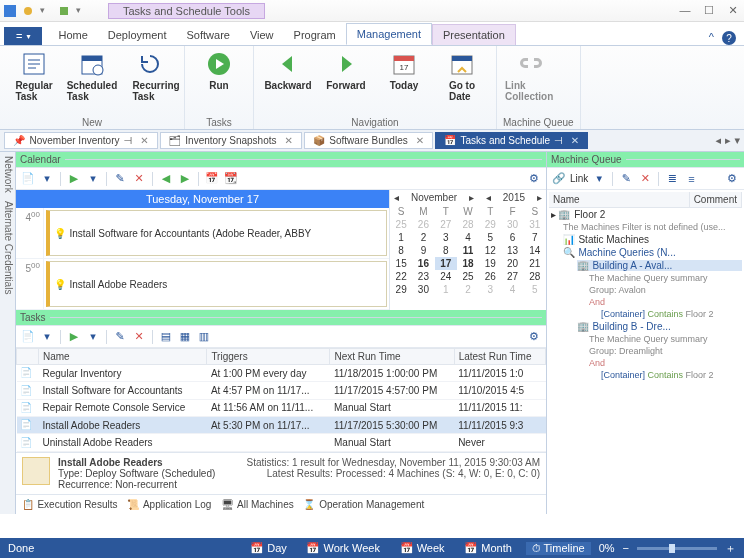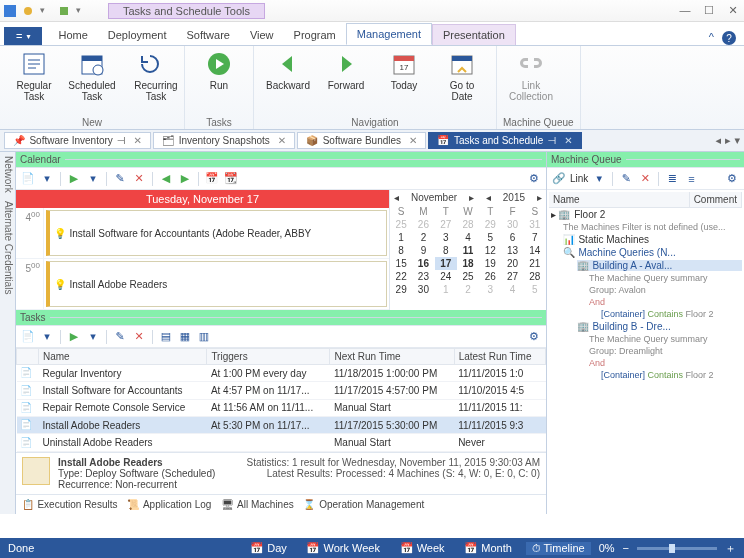--- a/index.html
+++ b/index.html
@@ -22,21 +22,21 @@
 .ribtab.context { background: #eee3f5; border: 1px solid #d6c5e6; border-bottom: none; }
 .ribtabs .right { margin-left: auto; display: flex; gap: 8px; padding-right: 8px; color: #2b579a; }
 
 
 .ribbon { height: 84px; background: linear-gradient(#fdfdfd,#f3f6fa); border-bottom: 1px solid #c3d0e2; display: flex; }
 .group { border-right: 1px solid #dfe6ef; display: flex; flex-direction: column; padding: 2px 6px 0; }
 .group .items { display: flex; gap: 2px; flex: 1; align-items: flex-start; }
 .group .lbl { text-align: center; font-size: 10px; color: #6a6a6a; padding: 1px 0; }
 .bigbtn { width: 56px; display: flex; flex-direction: column; align-items: center; gap: 2px; padding: 2px; cursor: default; }
 .bigbtn .ico { width: 28px; height: 28px; display: flex; align-items: center; justify-content: center; }
-.bigbtn .cap { font-size: 10px; color: #333; text-align: center; line-height: 11px; }
+.bigbtn .cap { font-size: 10px; color: #333; text-align: left; line-height: 11px; font-weight: bold; }
 
 
 .doctabs { height: 22px; background: #eef2f7; display: flex; align-items: center; padding: 0 4px; border-bottom: 1px solid #c3d0e2; gap: 2px; }
 .doctab { display: flex; align-items: center; gap: 4px; padding: 2px 8px; background: #fff; border: 1px solid #c3d0e2; font-size: 10px; color: #444; }
 .doctab.active { background: #2b579a; color: #fff; border-color: #2b579a; }
 .doctab .x { margin-left: 4px; color: #888; font-size: 10px; }
 .doctab.active .x { color: #cde; }
 .docarrows { margin-left: auto; color: #666; display: flex; gap: 4px; }
 
 
@@ -49,21 +49,21 @@
 .panelhdr { height: 16px; background: #86efac; display: flex; align-items: center; padding: 0 4px; font-size: 10px; color: #555; border-bottom: 1px solid #dfe6ef; }
 .panelhdr .line { flex: 1; border-top: 1px solid #cdd7e2; margin-left: 4px; }
 .toolbar { height: 22px; display: flex; align-items: center; gap: 3px; padding: 0 4px; border-bottom: 1px solid #e4e9f0; }
 .tbtn { width: 16px; height: 16px; display: flex; align-items: center; justify-content: center; font-size: 11px; color: #2b579a; cursor: default; }
 .tsep { width: 1px; height: 14px; background: #d3dbe5; margin: 0 2px; }
 .gear { margin-left: auto; }
 
 
 .calrow { display: flex; height: 120px; }
 .dayview { flex: 1; border-right: 1px solid #dfe6ef; display: flex; flex-direction: column; }
-.dayhdr { background: #ef4444; color: #fff; text-align: center; font-size: 11px; padding: 3px 0; }
+.dayhdr { background: #3b82f6; color: #fff; text-align: center; font-size: 11px; padding: 3px 0; }
 .slot { display: flex; border-bottom: 1px solid #eef2f7; flex: 1; }
 .slot .time { width: 28px; text-align: right; padding: 2px 3px; font-size: 10px; color: #888; border-right: 1px solid #eef2f7; }
 .slot .time sup { font-size: 8px; }
 .appt { margin: 2px; flex: 1; background: #fff; border: 1px solid #d6d0af; border-left: 4px solid #e6b23a; padding: 3px 4px; font-size: 10px; color: #333; display: flex; align-items: center; gap: 3px; }
 .monthcal { width: 156px; font-size: 10px; }
 .monhdr { display: flex; justify-content: space-between; padding: 2px 4px; color: #444; }
 .mongrid { display: grid; grid-template-columns: repeat(7, 1fr); text-align: center; }
 .mongrid .dow { color: #888; padding: 1px 0; }
 .mongrid .d { padding: 1px 0; color: #333; cursor: default; }
 .mongrid .d.bold { font-weight: bold; }
@@ -263,21 +263,21 @@
           <div class="cap">Link Collection</div>
         </div>
     </div>
     <div class="lbl">Machine Queue</div>
   </div>
 </div>
 
 <div class="doctabs">
   <div class="doctab">
       <span>📌</span>
-      <span>Software Inventory</span>
+      <span>November Inventory</span>
       <span>⊣</span>
       <span class="x">✕</span>
     </div>
   <div class="doctab">
       <span>🗂</span>
       <span>Inventory Snapshots</span>
       <span class="x">✕</span>
     </div>
   <div class="doctab">
       <span>📦</span>

